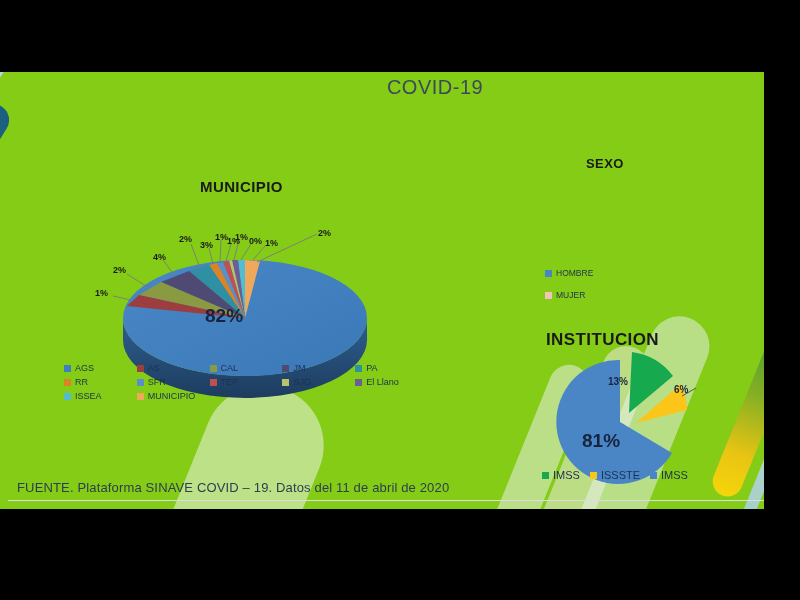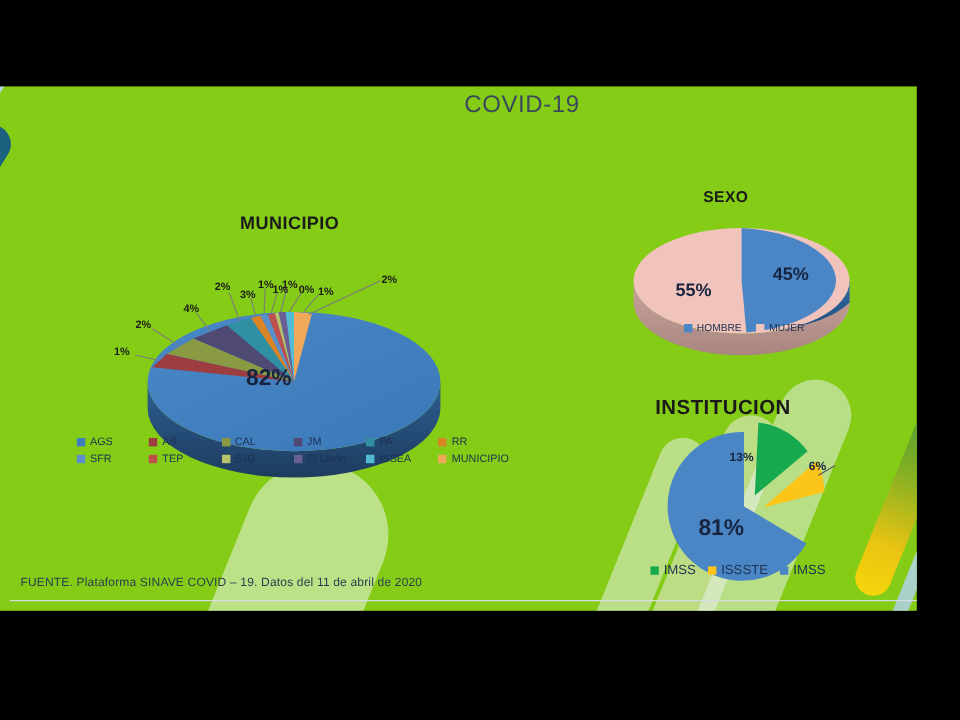--- a/index.html
+++ b/index.html
@@ -87,52 +87,52 @@
     white-space:nowrap;
   }
   .pct-big {
     position:absolute; font-size:19px; font-weight:bold; color:#17243f;
     left:215px; top:210px;
   }
 
   
   .legend-muni {
     position:absolute; left:64px; top:303px; width:360px;
-    display:grid; grid-template-columns:repeat(6,1fr); gap:4px 4px;
+    display:grid; grid-template-columns:repeat(5,1fr); gap:4px 4px;
   }
   .lg-item { display:flex; align-items:center; font-size:9px; color:#1e3050; white-space:nowrap; }
   .sw-box { width:7px; height:7px; margin-right:4px; flex:0 0 auto; }
 
   
   .sexo-wrap { position:absolute; left:518px; top:112px; width:200px; height:130px; }
   .sexo-lbl { position:absolute; font-size:15px; font-weight:bold; }
   #sx-55 { left:45px; top:62px; color:#17243f; }
   #sx-45 { left:126px; top:48px; color:#17243f; }
   .legend-sexo {
     position:absolute; left:545px; top:208px; width:150px;
-    display:flex; justify-content:center; gap:12px;
+    display:flex; justify-content:space-between; gap:12px;flex-direction:column;
   }
   .legend-sexo .lg-item { font-size:8.5px; }
 
   
   .inst-wrap { position:absolute; left:530px; top:292px; width:190px; height:140px; }
   .inst-lbl { position:absolute; font-weight:bold; }
   #in-81 { left:52px; top:78px; font-size:19px; color:#17243f; }
   #in-13 { left:78px; top:24px; font-size:10px; color:#17243f; }
   #in-6  { left:144px; top:32px; font-size:10px; color:#17243f; }
   .legend-inst {
     position:absolute; left:525px; top:409px; width:180px;
     display:flex; justify-content:center; gap:10px;
   }
   .legend-inst .lg-item { font-size:11px; }
 
   
   .footer {
     position:absolute; left:17px; top:420px;
-    font-size:10px; color:#2c3e50; letter-spacing:.15px;
+    font-size:13px; color:#2c3e50; letter-spacing:.15px;
   }
   .footer-rule {
     position:absolute; left:8px; top:440px; width:784px; height:1px;
     background:#d8dde3;
   }
 </style>
 </head>
 <body>
 
 <div class="screen">
@@ -272,43 +272,20 @@
         <span>ISSEA</span>
       </div>
       <div class="lg-item">
         <span class="sw-box" style="background:#f0a95a"></span>
         <span>MUNICIPIO</span>
       </div>
     </div>
 
     <div class="sec-title" id="t-sexo">SEXO</div>
 
-    <div class="sexo-wrap">
-      <svg width="200" height="130" viewBox="0 0 200 130">
-        <defs>
-          <linearGradient id="gSxBlueSide" x1="0" y1="0" x2="0" y2="1">
-            <stop offset="0%" stop-color="#2f6da8"></stop>
-              <stop offset="100%" stop-color="#1e4c78"></stop>
-          </linearGradient>
-          <linearGradient id="gSxPinkSide" x1="0" y1="0" x2="0" y2="1">
-            <stop offset="0%" stop-color="#c9a49d"></stop>
-              <stop offset="100%" stop-color="#a8867f"></stop>
-          </linearGradient>
-        </defs>
-
-        <path d="M 10 62 A 90 44 0 0 0 190 62 L 190 80 A 90 44 0 0 1 10 80 Z" fill="url(#gSxPinkSide)"></path>
-        <path d="M 100 62 L 190 62 L 190 80 A 90 44 0 0 1 104 104 L 100 86 Z" fill="url(#gSxBlueSide)"></path>
-
-        <ellipse cx="100" cy="62" rx="90" ry="44" fill="#f0c3bd"></ellipse>
-
-        <path d="M100 62 L 100 18 A 90 44 0 0 1 104 105 Z" fill="#4a86c5"></path>
-      </svg>
-      <div class="sexo-lbl" id="sx-55">55%</div>
-      <div class="sexo-lbl" id="sx-45">45%</div>
-    </div>
 
     <div class="legend-sexo">
       <div class="lg-item">
         <span class="sw-box" style="background:#4a86c5"></span>
         <span>HOMBRE</span>
       </div>
       <div class="lg-item">
         <span class="sw-box" style="background:#f0c3bd"></span>
         <span>MUJER</span>
       </div>

